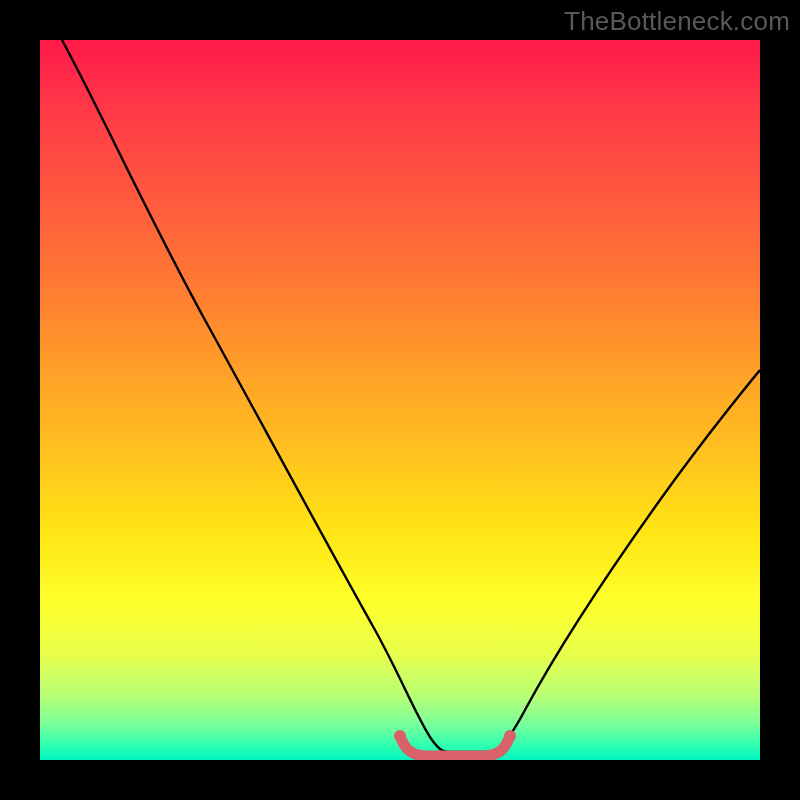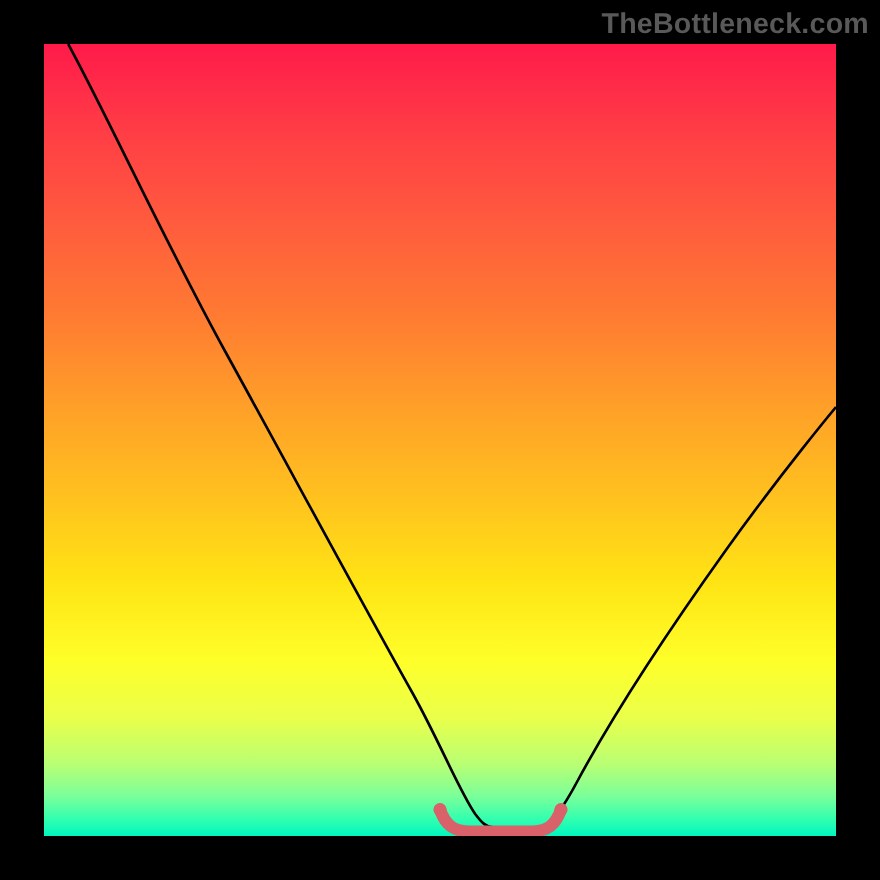--- a/index.html
+++ b/index.html
@@ -16,21 +16,21 @@
     width: 800px;
     height: 800px;
     background: #000;
   }
   .watermark {
     position: absolute;
     top: 6px;
     right: 10px;
     color: #595959;
     font-size: 26px;
-    font-weight: 700;
+    font-weight: 400;
     letter-spacing: 0.2px;
   }
   .plot {
     position: absolute;
     left: 40px;
     top: 40px;
     width: 720px;
     height: 720px;
   }
   .gradient {

